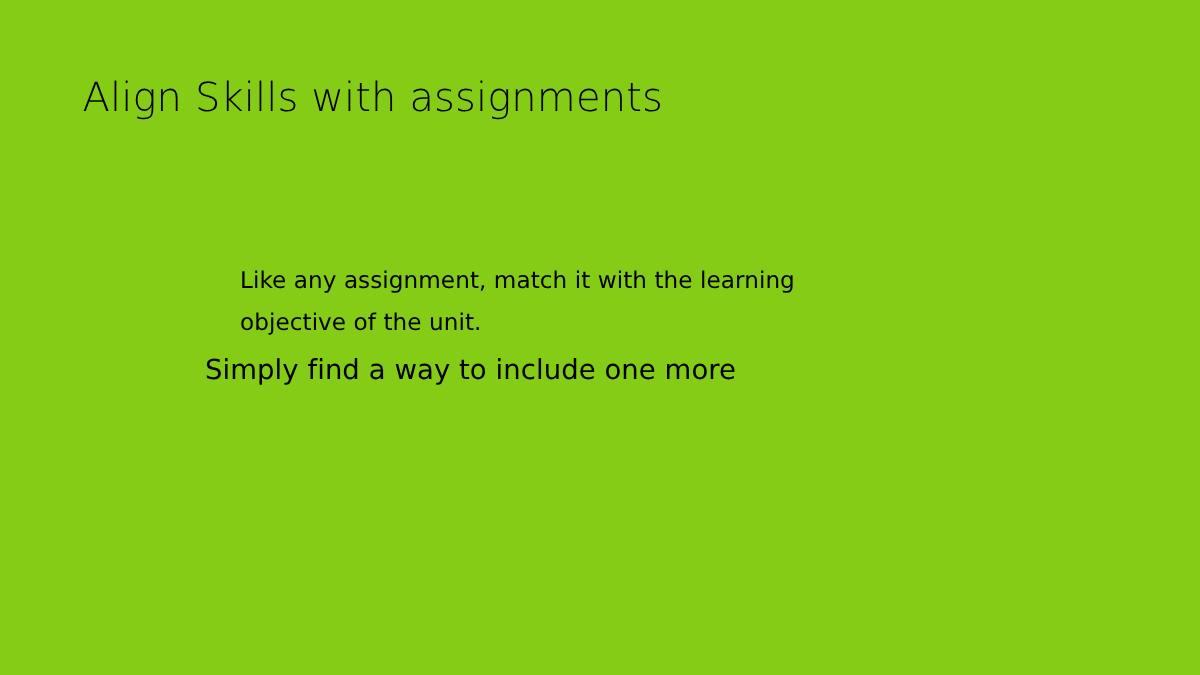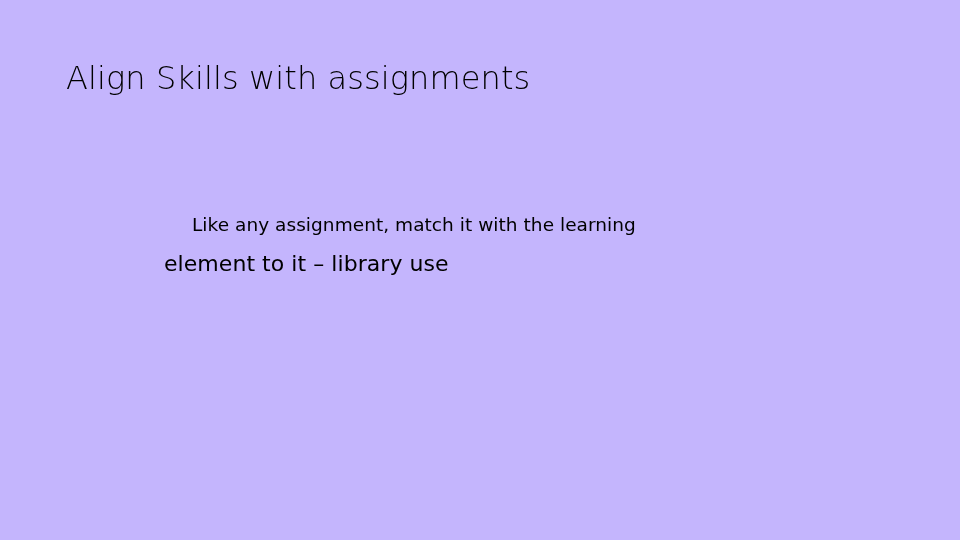--- a/index.html
+++ b/index.html
@@ -69,29 +69,30 @@
   }
 
   
   .line-break-helper {
     display: block;
   }
 </style>
 </head>
 <body>
 
-<div class="slide" style="background: #c4b5fd;">
+<div class="slide" style="background: #84cc16;">
 
   <h1 class="slide-title" style="color: rgb(0, 0, 0);">Align Skills with assignments</h1>
 
   <div class="body-block">
 
     <p class="body-para body-para-1" style="color: rgb(0, 0, 0);">
       <span class="line-break-helper">Like any assignment, match it with the learning</span>
+      <span class="line-break-helper">objective of the unit.</span>
     </p>
 
     <p class="body-para body-para-2" style="color: rgb(0, 0, 0);">
-      <span class="line-break-helper">element to it – library use</span>
+      <span class="line-break-helper">Simply find a way to include one more</span>
     </p>
 
   </div>
 
 </div>
 
 </body></html>

